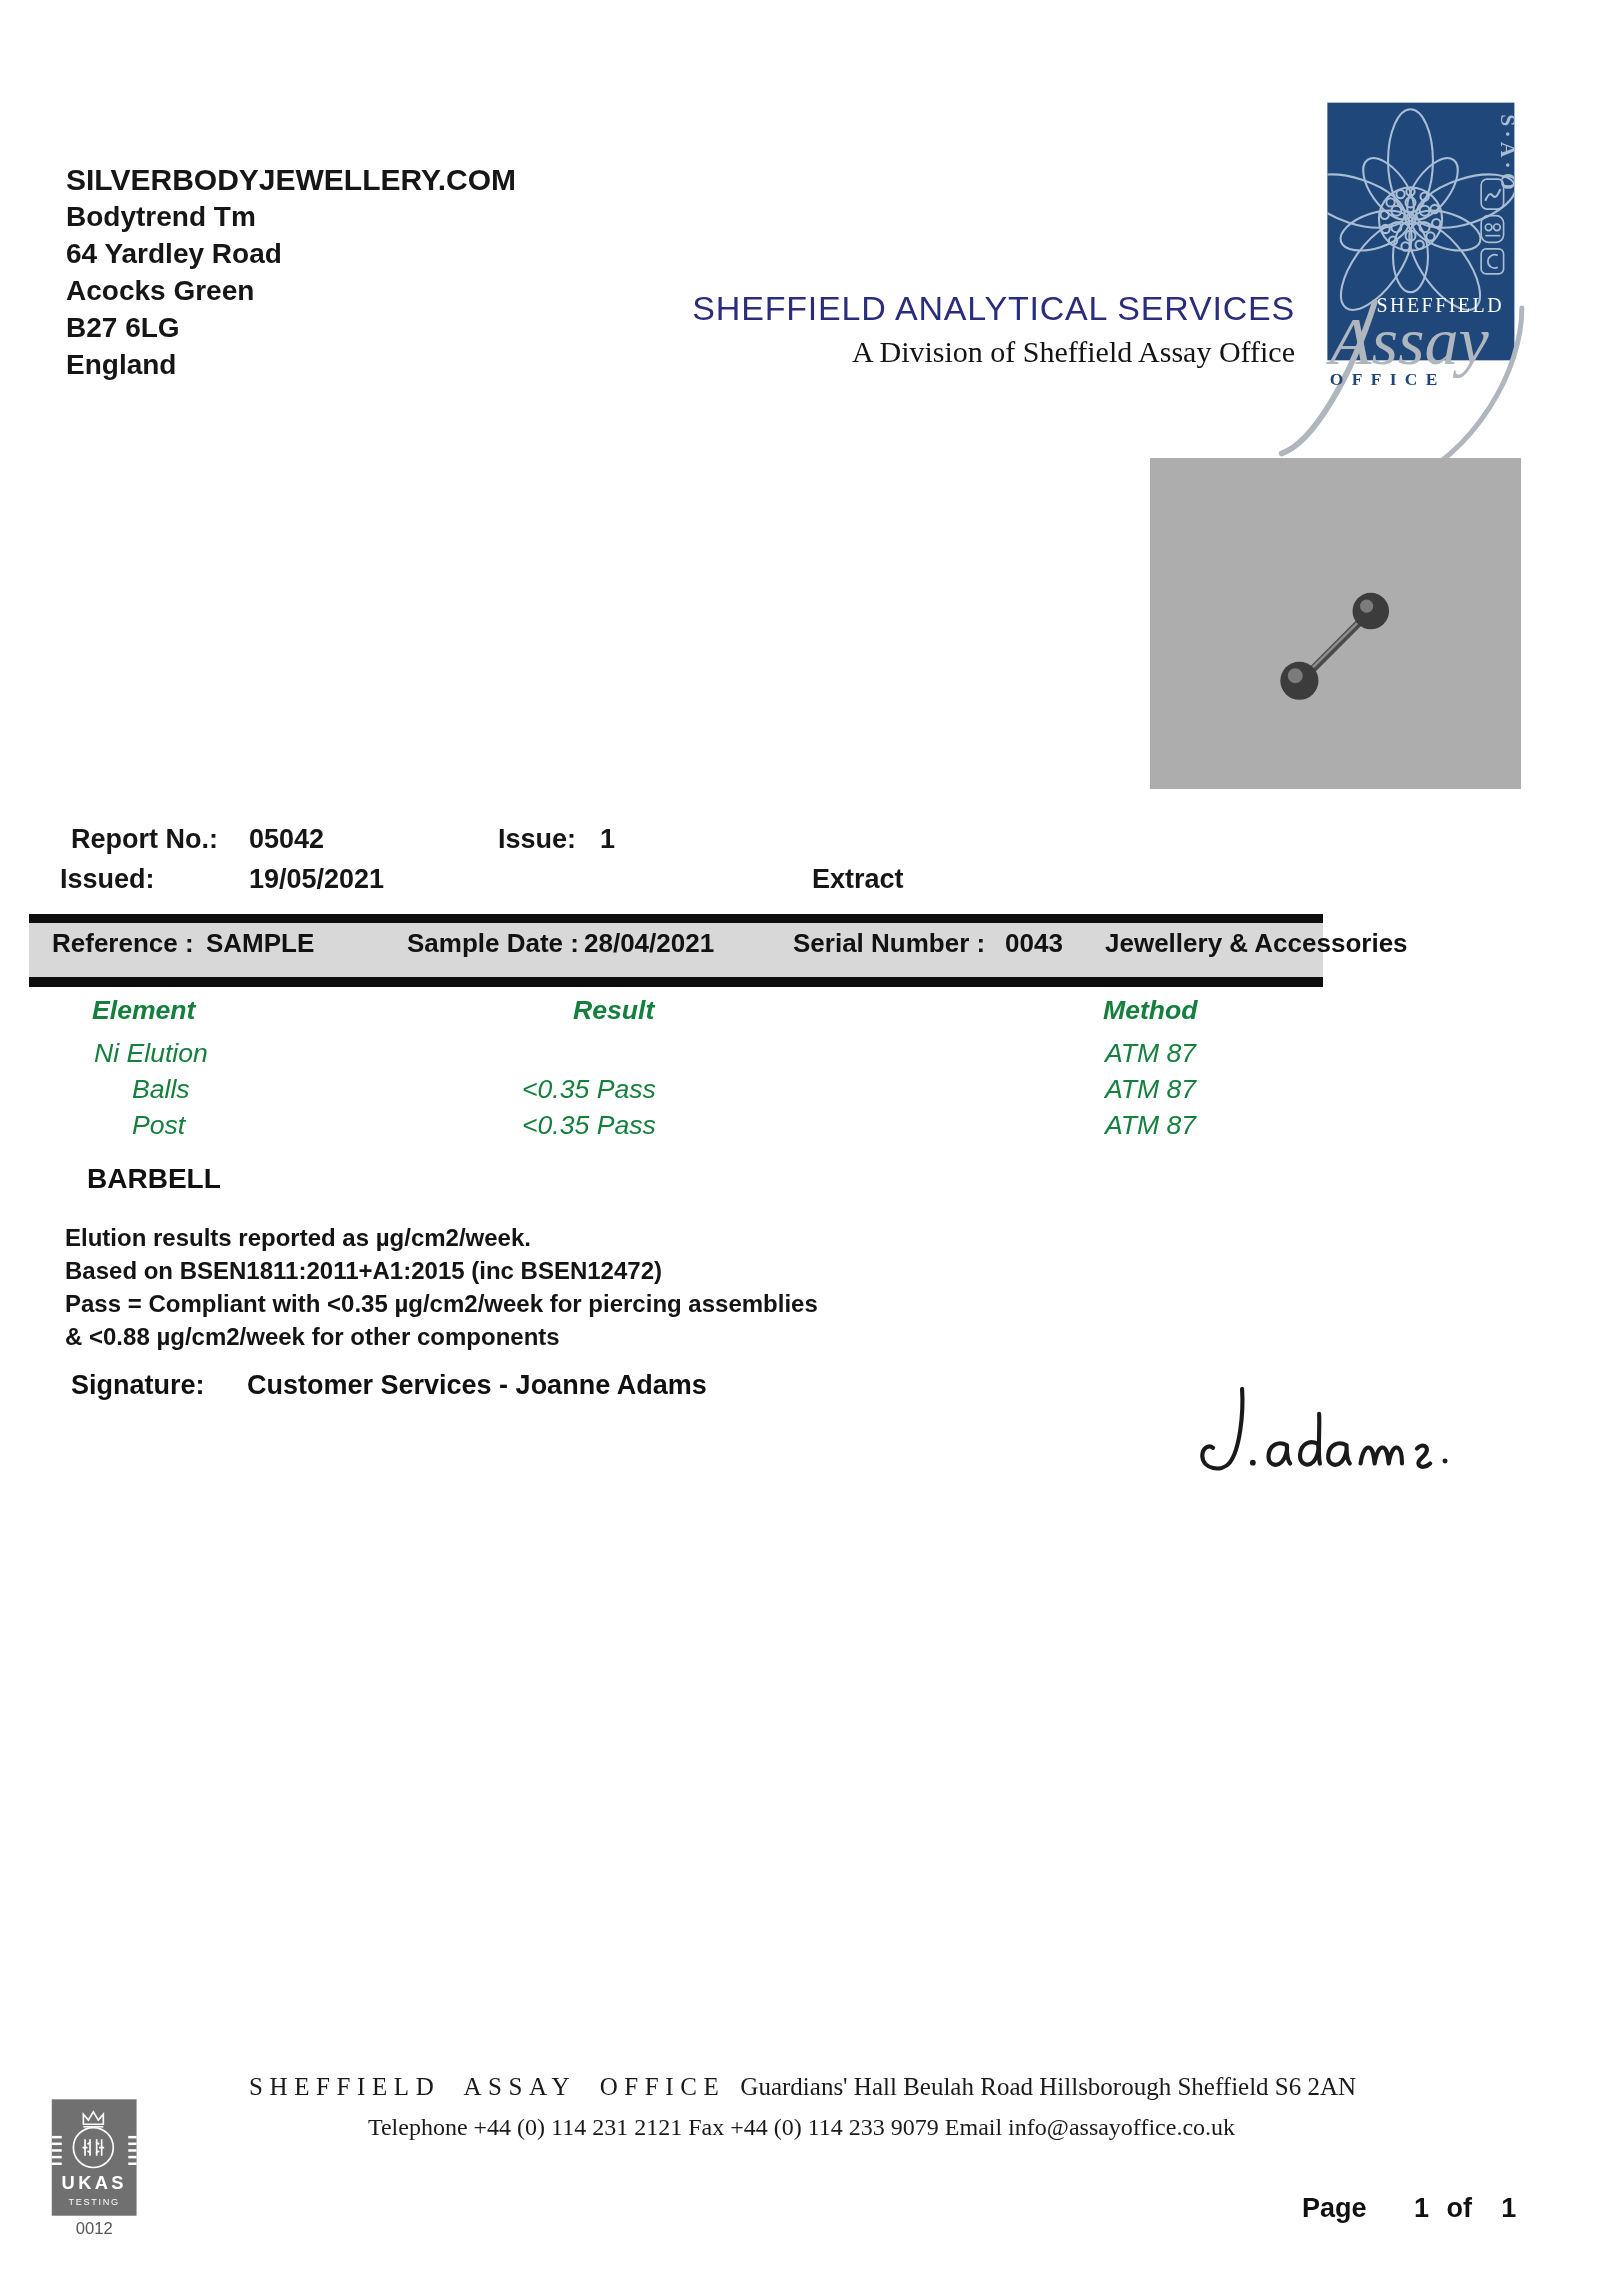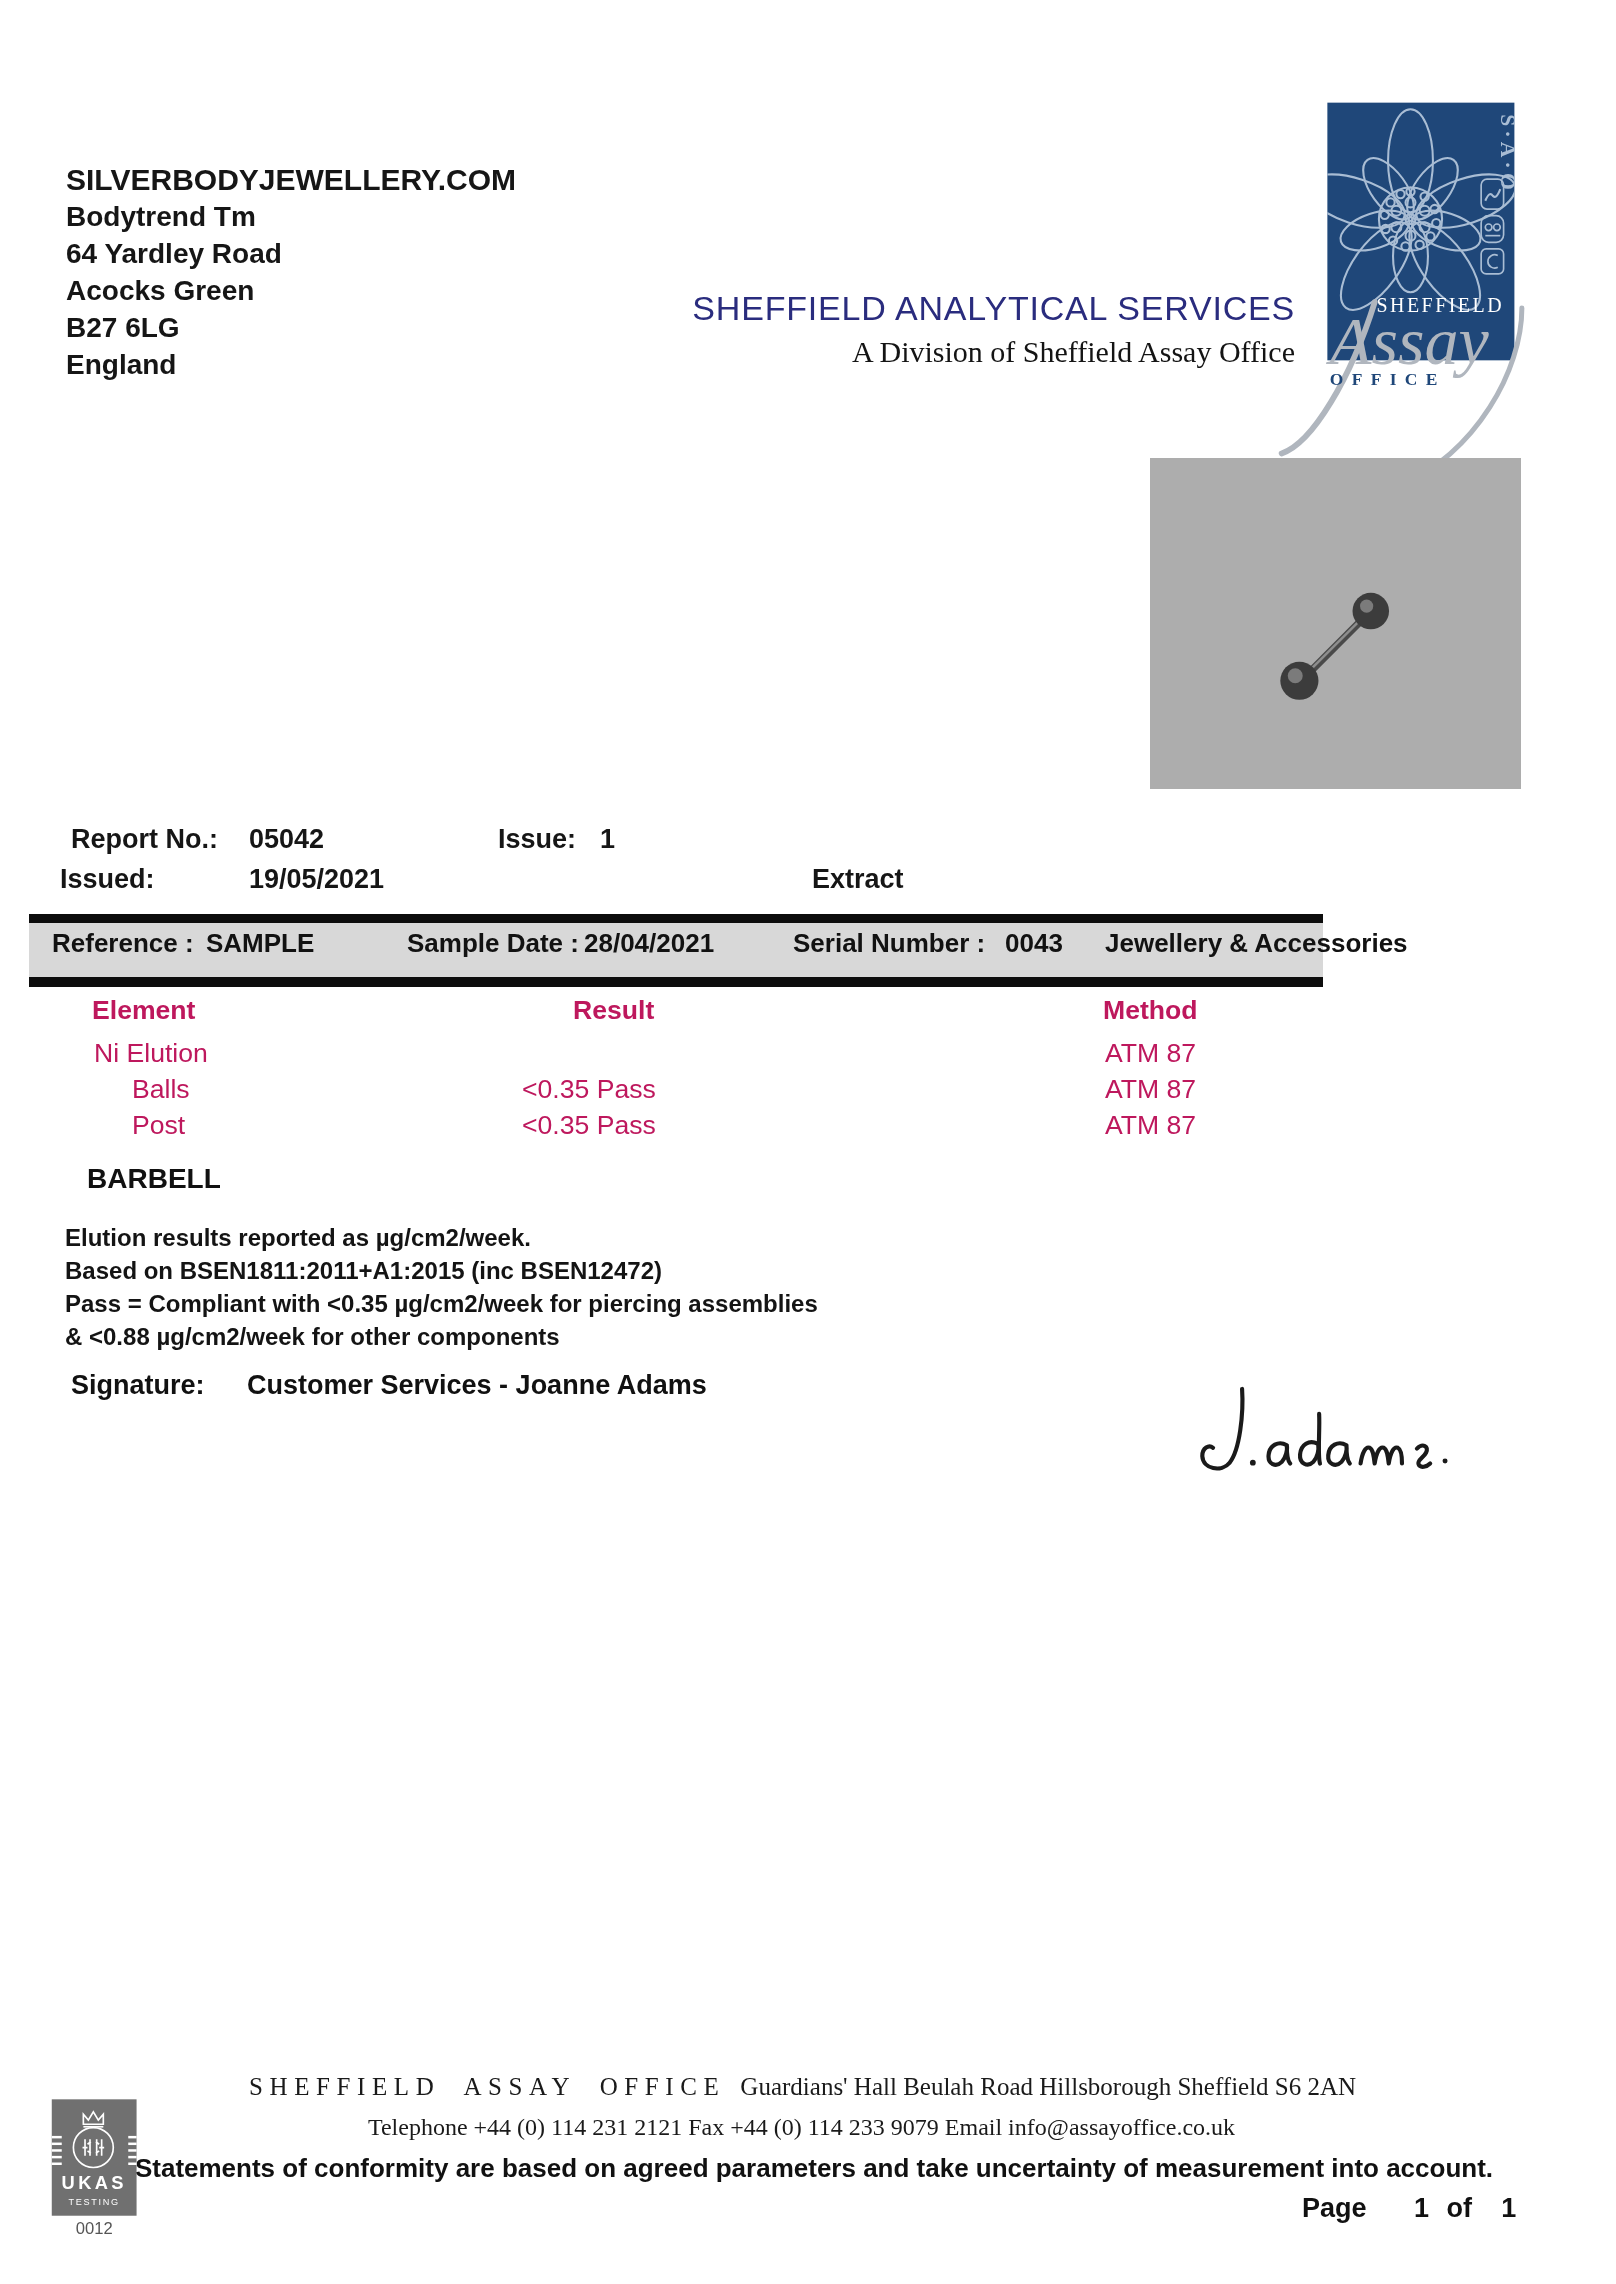--- a/index.html
+++ b/index.html
@@ -20,21 +20,21 @@
   #photo{left:1150px;top:458px;width:371px;height:331px;background:#adadad;}
   
   .meta-label{font-weight:bold;font-size:27px;color:#161616;}
   .meta-val{font-weight:bold;font-size:27px;color:#161616;}
   
   #banner{left:29px;top:914px;width:1294px;height:73px;}
   #banner .bar-top{position:absolute;left:0;top:0;width:100%;height:9px;background:#0d0d0d;}
   #banner .bar-bot{position:absolute;left:0;bottom:0;width:100%;height:10px;background:#0d0d0d;}
   #banner .gray{position:absolute;left:0;top:9px;width:100%;height:54px;background:#d8d8d8;}
   #banner span{position:absolute;top:14px;font-weight:bold;font-size:26px;color:#121212;white-space:nowrap;}
-  .cell{position:absolute;font-size:26.6px;font-weight:bold;color:#be185d;white-space:nowrap;}
+  .cell{position:absolute;font-size:26.6px;font-weight:bold;color:#15803d;white-space:nowrap;font-style:italic;}
   
   #notes{left:65px;top:1221px;font-weight:bold;font-size:24px;line-height:33px;color:#141414;}
   
   #foot1{left:249px;top:2073px;width:1105px;text-align:left;font-family:"Liberation Serif",serif;
          font-size:25px;color:#1a1a1a;white-space:nowrap;}
   #foot1 .office-name{letter-spacing:6.6px;word-spacing:11.6px;margin-right:15px;}
   #foot2{left:249px;top:2114px;width:1105px;text-align:center;font-family:"Liberation Serif",serif;
          font-size:24px;color:#1a1a1a;white-space:nowrap;}
   #foot3{left:50px;top:2153px;width:1528px;text-align:center;font-weight:bold;font-size:26px;color:#111;}
   #pageno{left:1302px;top:2193px;font-weight:bold;font-size:27px;color:#111;}
@@ -195,21 +195,20 @@
       <path d="M 238,102 C 240,89 244,81 249,83 C 253,85 254,93 255,102 C 257,89 261,81 266,83 C 270,85 271,93 272,102 C 274,89 278,81 283,83 C 287,85 288,94 288,102"></path>
       <path d="M 306,84 C 313,77 321,81 317,89 C 314,95 306,98 308,103 C 310,108 318,106 322,102"></path>
       <circle cx="340" cy="99" r="3" fill="#1a1a1a" stroke="none"></circle>
     </g>
   </svg>
 
   <div id="foot1" class="abs">
     <span class="office-name">SHEFFIELD ASSAY OFFICE</span><span>Guardians' Hall  Beulah Road  Hillsborough Sheffield  S6 2AN</span>
   </div>
   <div id="foot2" class="abs">Telephone  +44  (0) 114 231 2121   Fax  +44  (0) 114  233  9079   Email  info@assayoffice.co.uk</div>
-  <div id="foot3" class="abs">Statements of conformity are based on agreed parameters and take uncertainty of measurement into account.</div>
 
   <div id="pageno" class="abs">
     <span>Page</span>
     <span style="margin-left:40px;">1</span>
     <span style="margin-left:10px;">of</span>
     <span style="margin-left:21.6px;">1</span>
   </div>
 
   <svg class="abs" style="left:50px;top:2096px;" width="90" height="143" viewBox="0 0 108 172">
     <rect x="2" y="4" width="102" height="140" fill="#707070"></rect>

